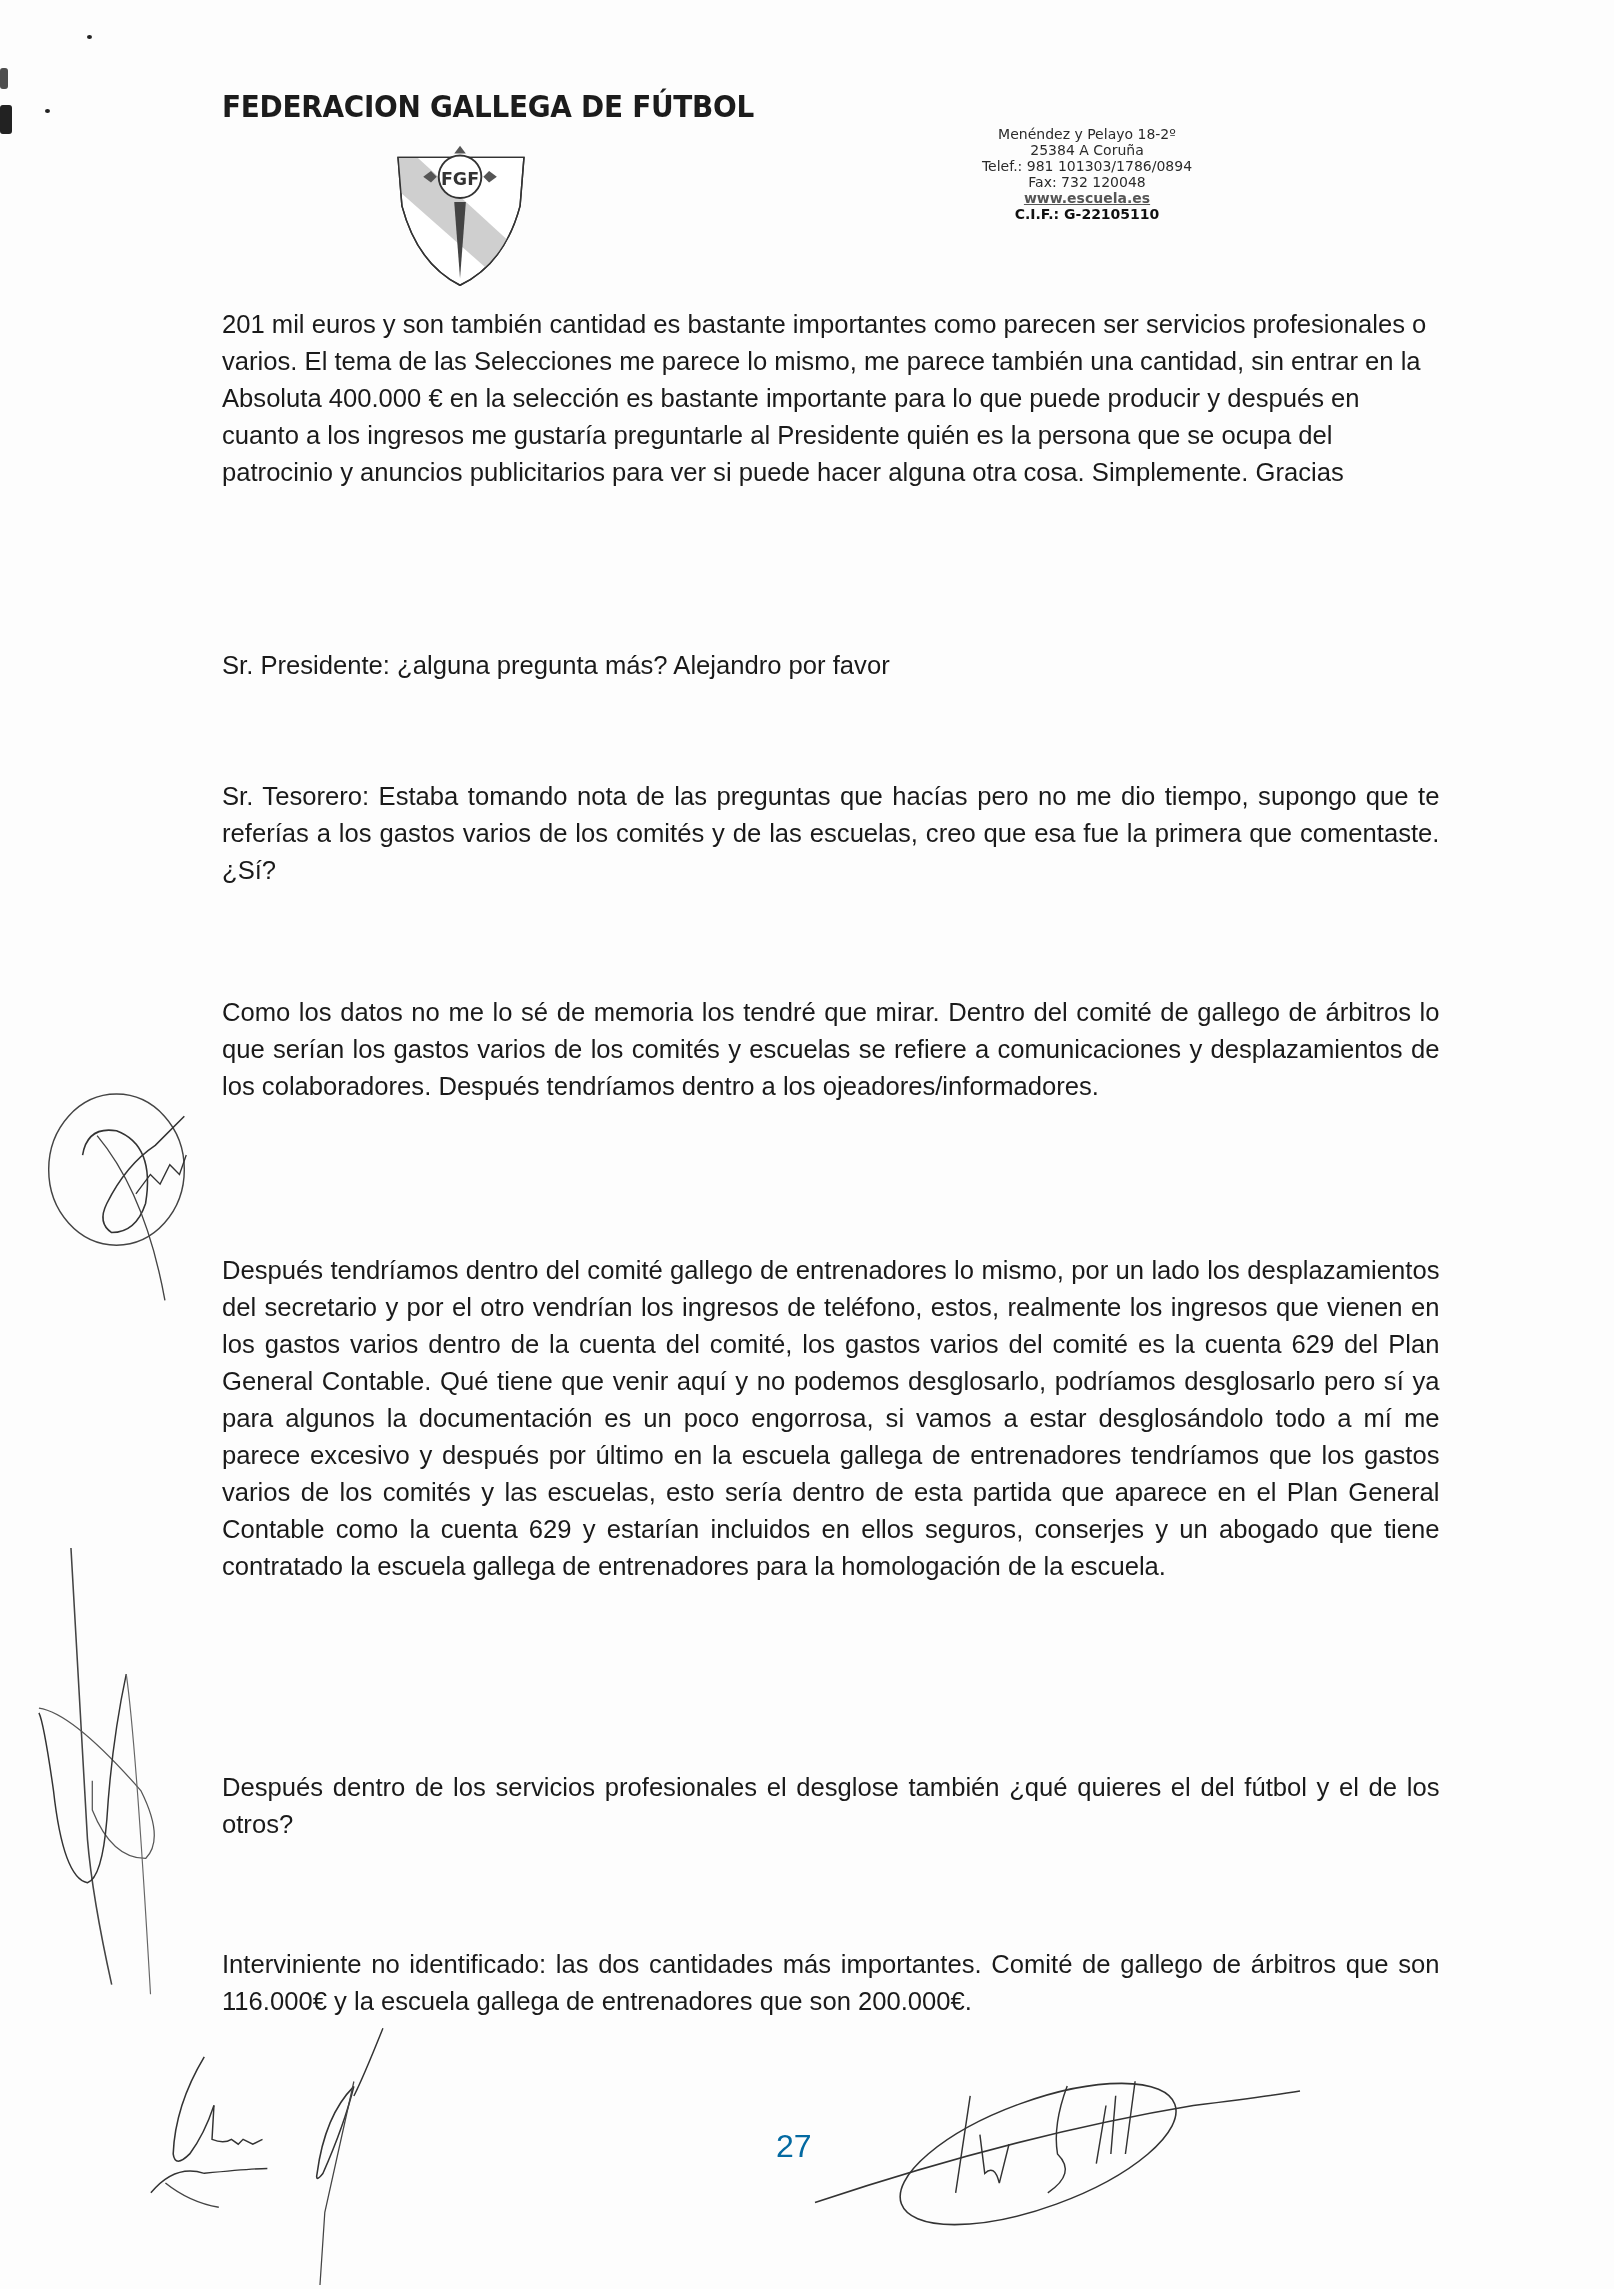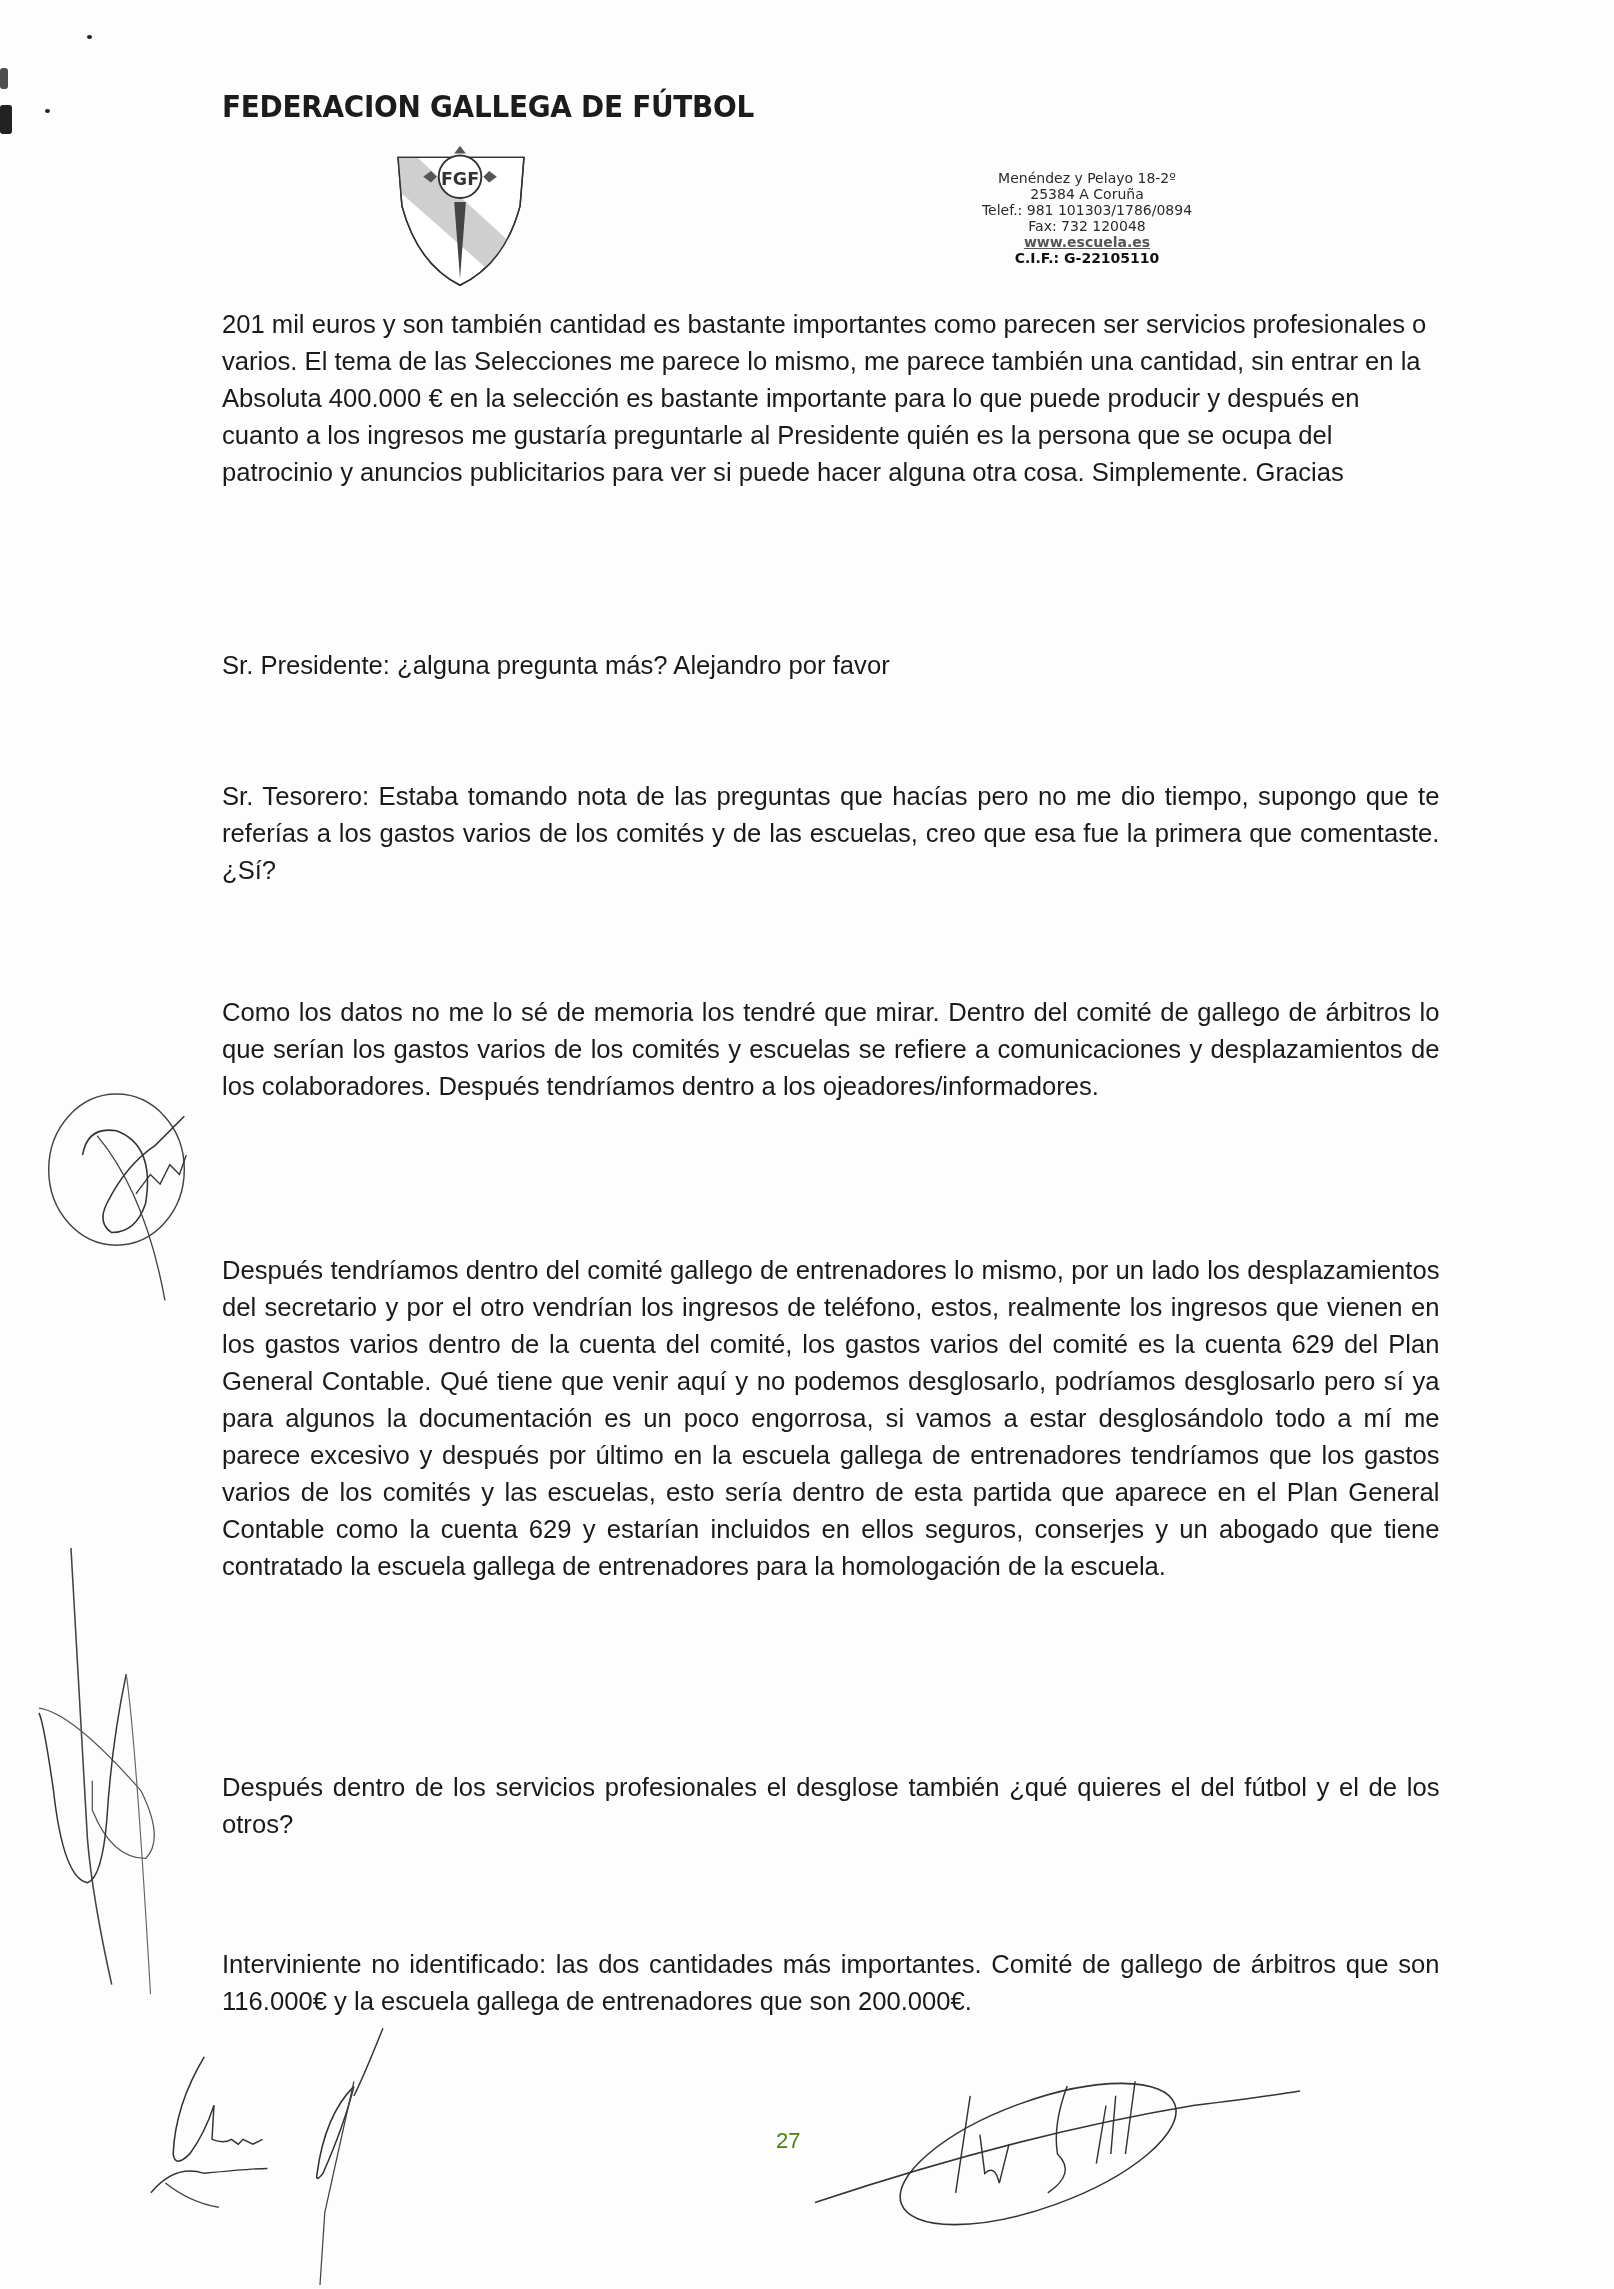--- a/index.html
+++ b/index.html
@@ -11,34 +11,34 @@
     .org-name {
       position: absolute; left: 222px; top: 89px;
       font-family: "DejaVu Sans", sans-serif; font-weight: bold;
       font-size: 30px; letter-spacing: -0.3px; color: #1c1c1c;
       transform: scaleX(0.93); transform-origin: left top;
     }
     .crest { position: absolute; left: 388px; top: 138px; width: 146px; height: 155px; }
     .address {
       position: absolute; left: 951px; top: 126px; width: 272px;
       text-align: center; font-family: "DejaVu Sans", sans-serif;
-      font-size: 14px; line-height: 16px; color: #2a2a2a; margin-top: 44px;
+      font-size: 14px; line-height: 16px; color: #2a2a2a;
     }
     .address .web { text-decoration: underline; font-weight: bold; color: #555; }
     .address .cif { font-weight: bold; color: #111; }
     .body-text {
       position: absolute; left: 222px; width: 1236px;
       font-family: "Liberation Sans", sans-serif; font-size: 26px;
       line-height: 37px; text-align: justify; color: #1a1a1a;
       transform: scaleX(0.985); transform-origin: left top;
     }
     .body-text.last-left { text-align: left; }
     .page-number {
       position: absolute; left: 776px; top: 2128px;
-      font-size: 22px; color: #4d7c0f;
+      font-size: 32px; color: #0369a1;
     }
     .sig { position: absolute; }
     .sig svg { overflow: visible; }
     .scan-mark { position: absolute; background: #222; border-radius: 50%; }
   </style>
 </head>
 <body>
 
 <div class="scan-mark" style="left:0;top:68px;width:7.8px;height:21.3px;border-radius:2.9px;opacity:.8"></div>
 <div class="scan-mark" style="left:0;top:105px;width:11.6px;height:29px;border-radius:2.9px;"></div>

